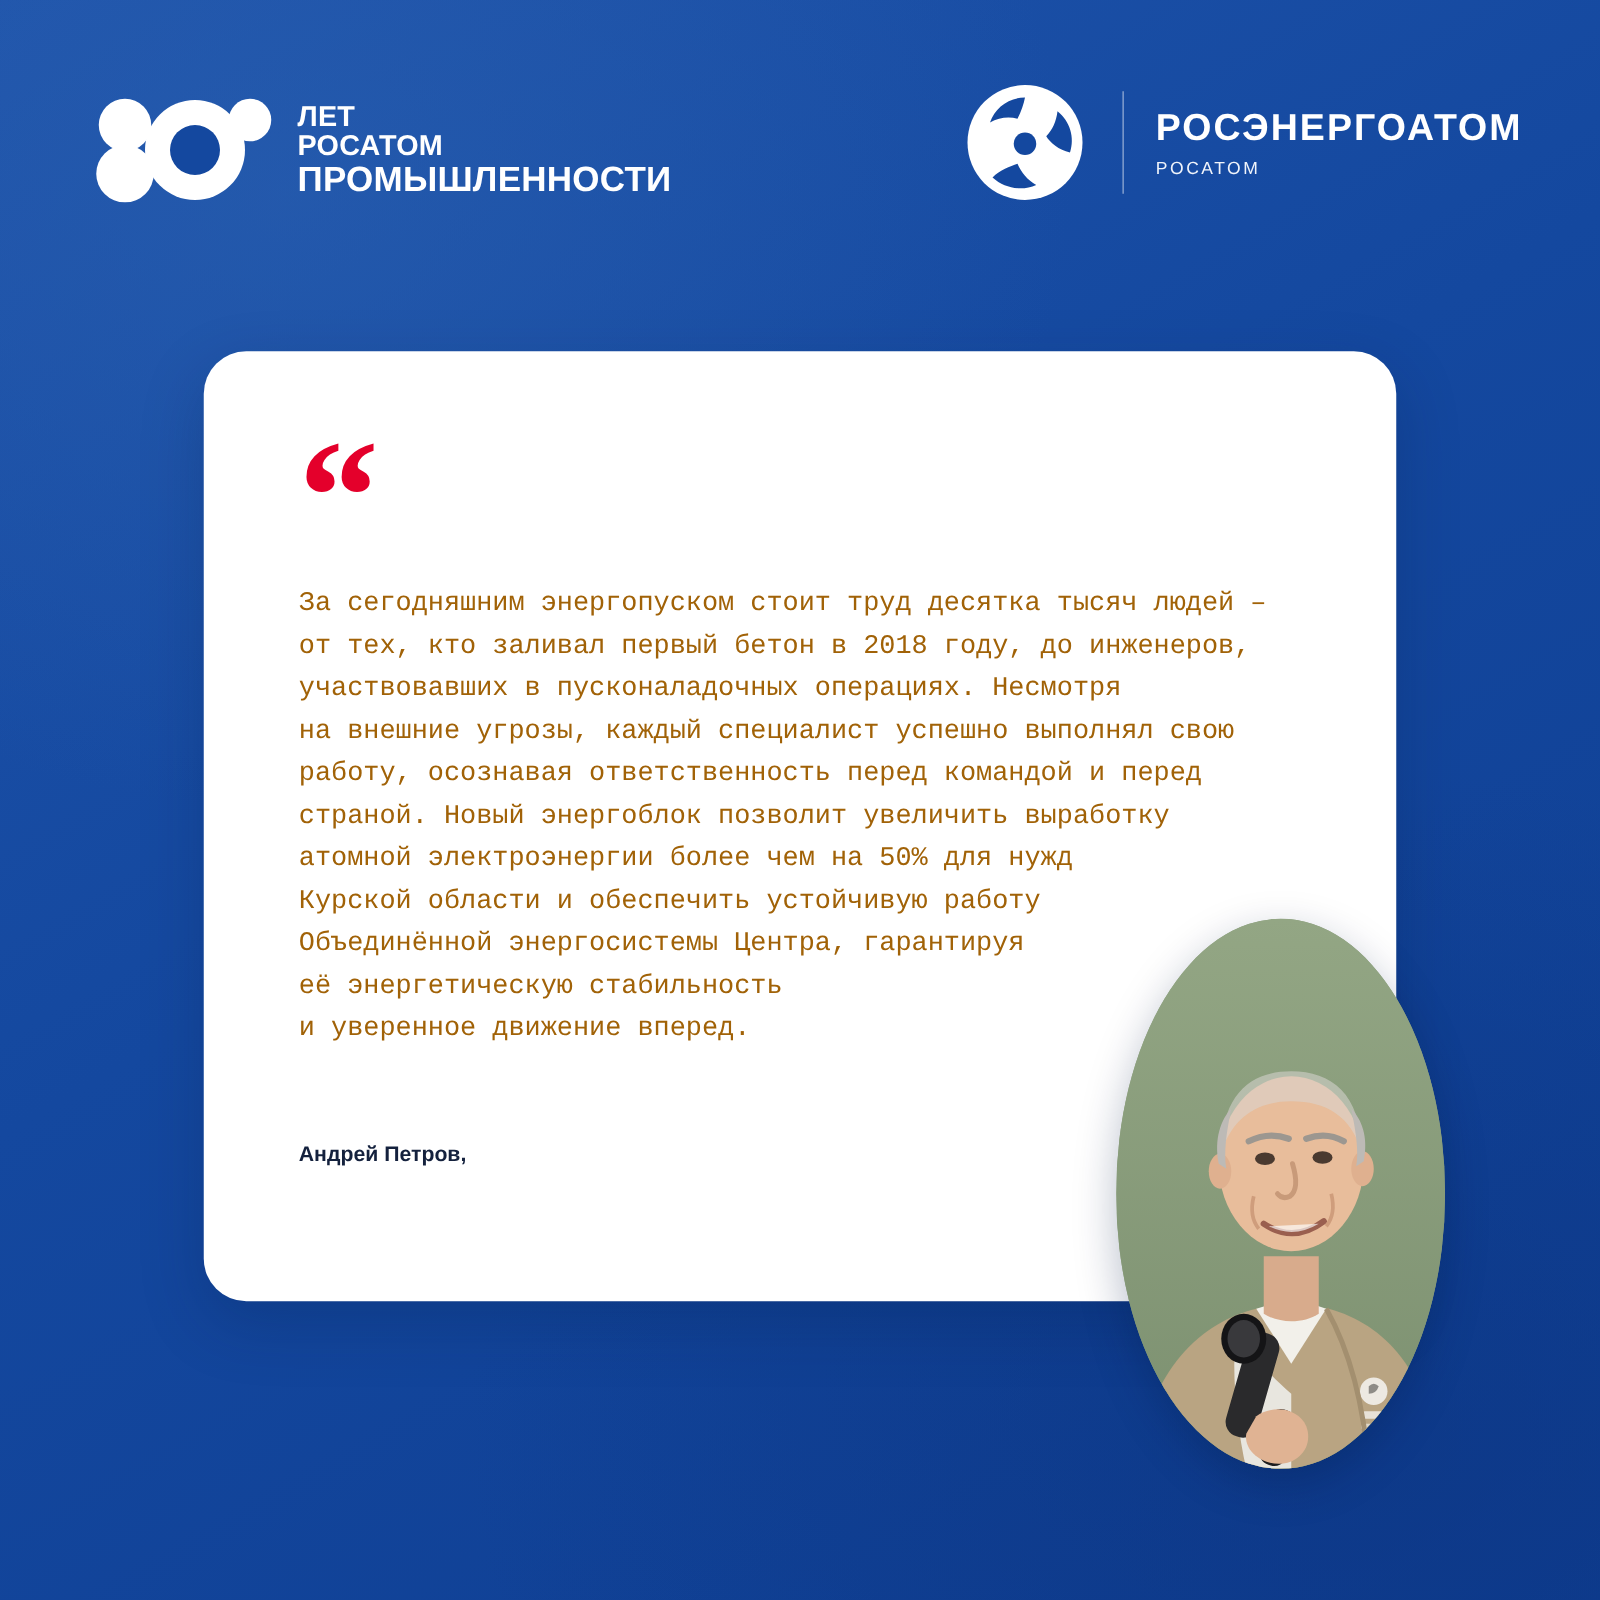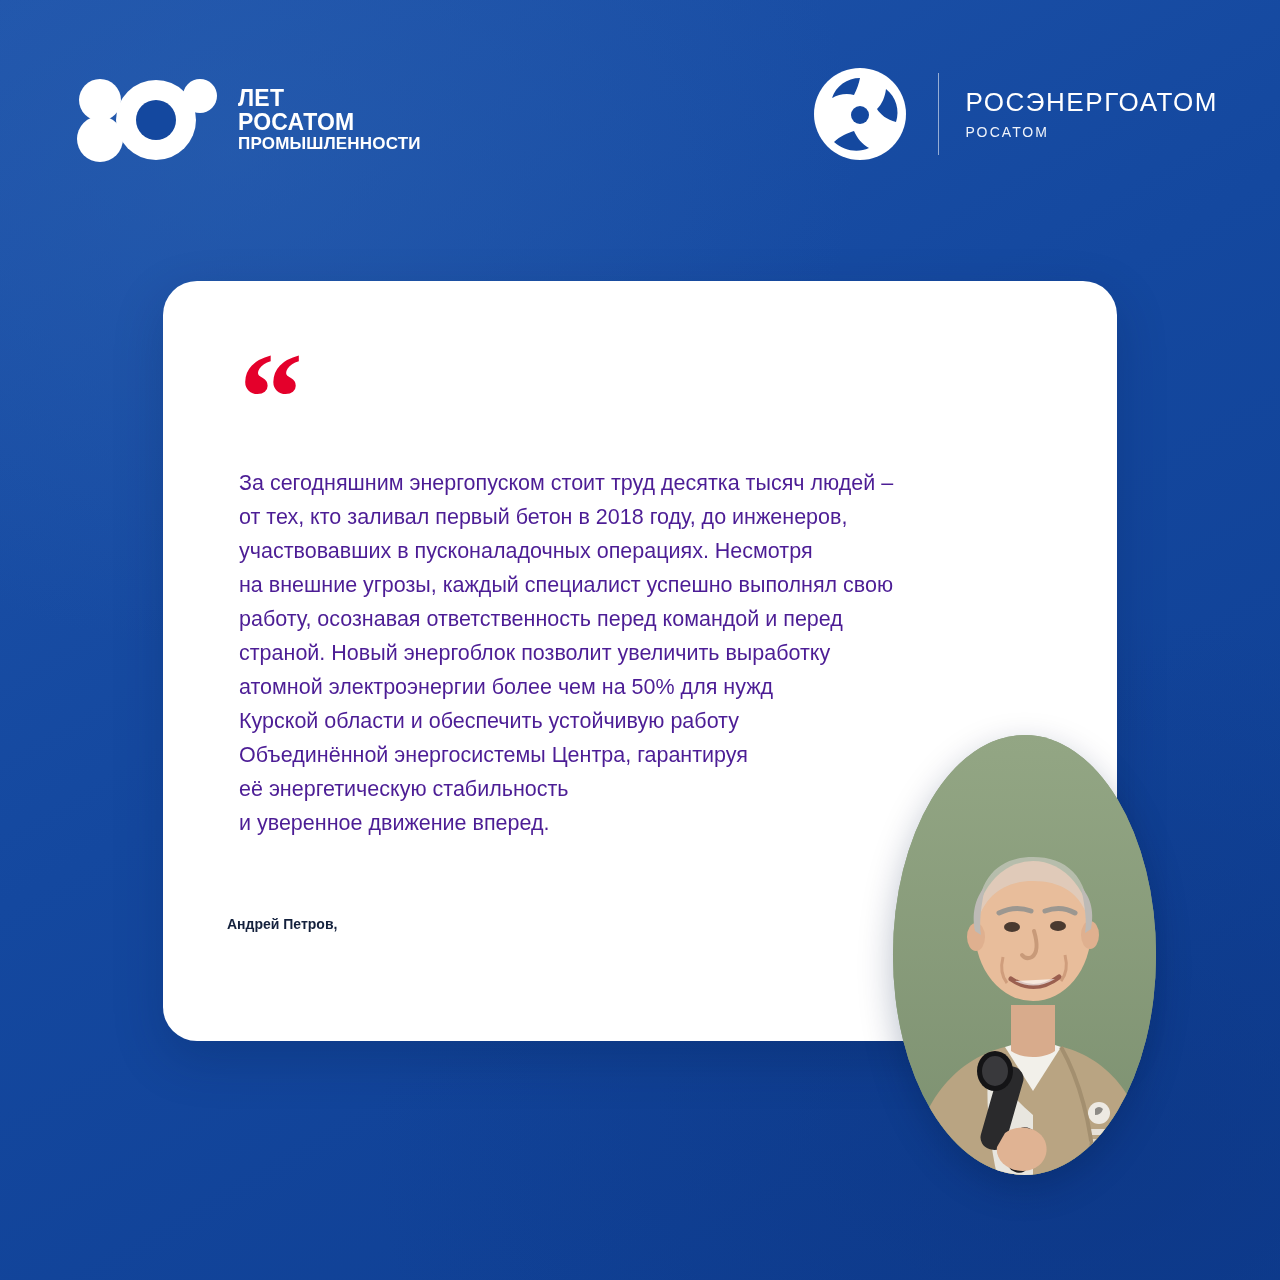--- a/index.html
+++ b/index.html
@@ -39,42 +39,42 @@
   }
   .anniv-80 { display: block; }
   .anniv-text {
     color: #ffffff;
     font-weight: bold;
     line-height: 1.04;
     letter-spacing: 0.2px;
   }
   .anniv-text .l1 { font-size: 23px; }
   .anniv-text .l2 { font-size: 23px; }
-  .anniv-text .l3 { font-size: 17px; }
+  .anniv-text .l3 { font-size: 28px; }
 
   .brand {
     position: absolute;
     right: 62px;
     top: 66px;
     display: flex;
     align-items: center;
     height: 96px;
   }
   .brand-mark { flex: 0 0 auto; }
   .brand-divider {
     width: 1px;
     height: 82px;
     background: rgba(255,255,255,0.55);
     margin: 0 26px 0 30px;
   }
   .brand-words { color: #ffffff; }
   .brand-words .bw1 {
-    font-size: 26px;
+    font-size: 30px;
     letter-spacing: 1.6px;
-    font-weight: 400;
+    font-weight: 700;
     line-height: 1.1;
   }
   .brand-words .bw2 {
     font-size: 14px;
     letter-spacing: 2.2px;
     font-weight: 400;
     margin-top: 7px;
     color: #f0f4fb;
   }
 
@@ -100,32 +100,33 @@
     line-height: 1;
     font-weight: bold;
     letter-spacing: -2px;
   }
 
   .quote-body {
     position: absolute;
     left: 76px;
     top: 185px;
     width: 790px;
-    color: #4c1d95;
+    color: #a16207;
     font-size: 21.5px;
     line-height: 34px;
     white-space: pre-line;
+    font-family: Liberation Mono, monospace;
   }
 
   .attribution {
     position: absolute;
-    left: 64px;
+    left: 76px;
     top: 630px;
     color: #14213d;
-    font-size: 14px;
+    font-size: 17px;
     line-height: 26px;
   }
   .attribution .name { font-weight: bold; }
   .attribution .role { white-space: pre-line; }
 
   
   .portrait {
     position: absolute;
     left: 893px;
     top: 735px;

